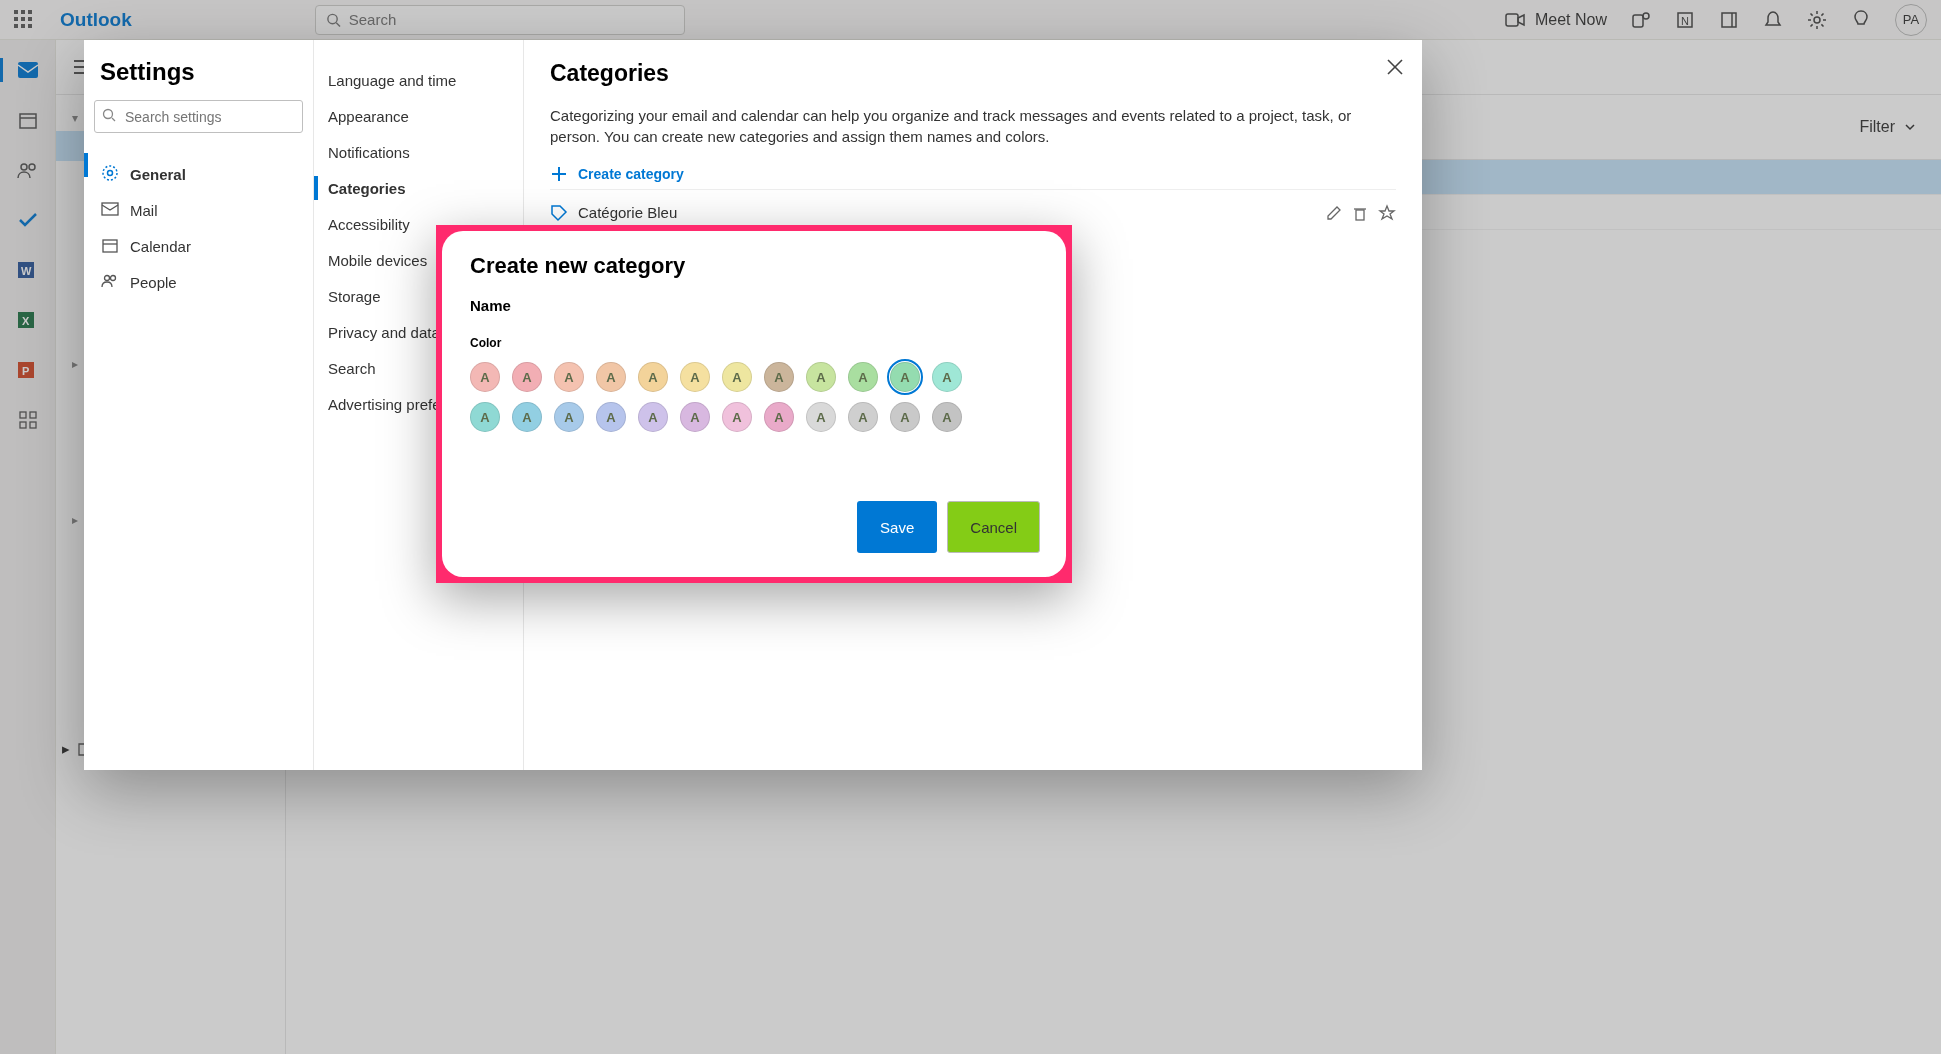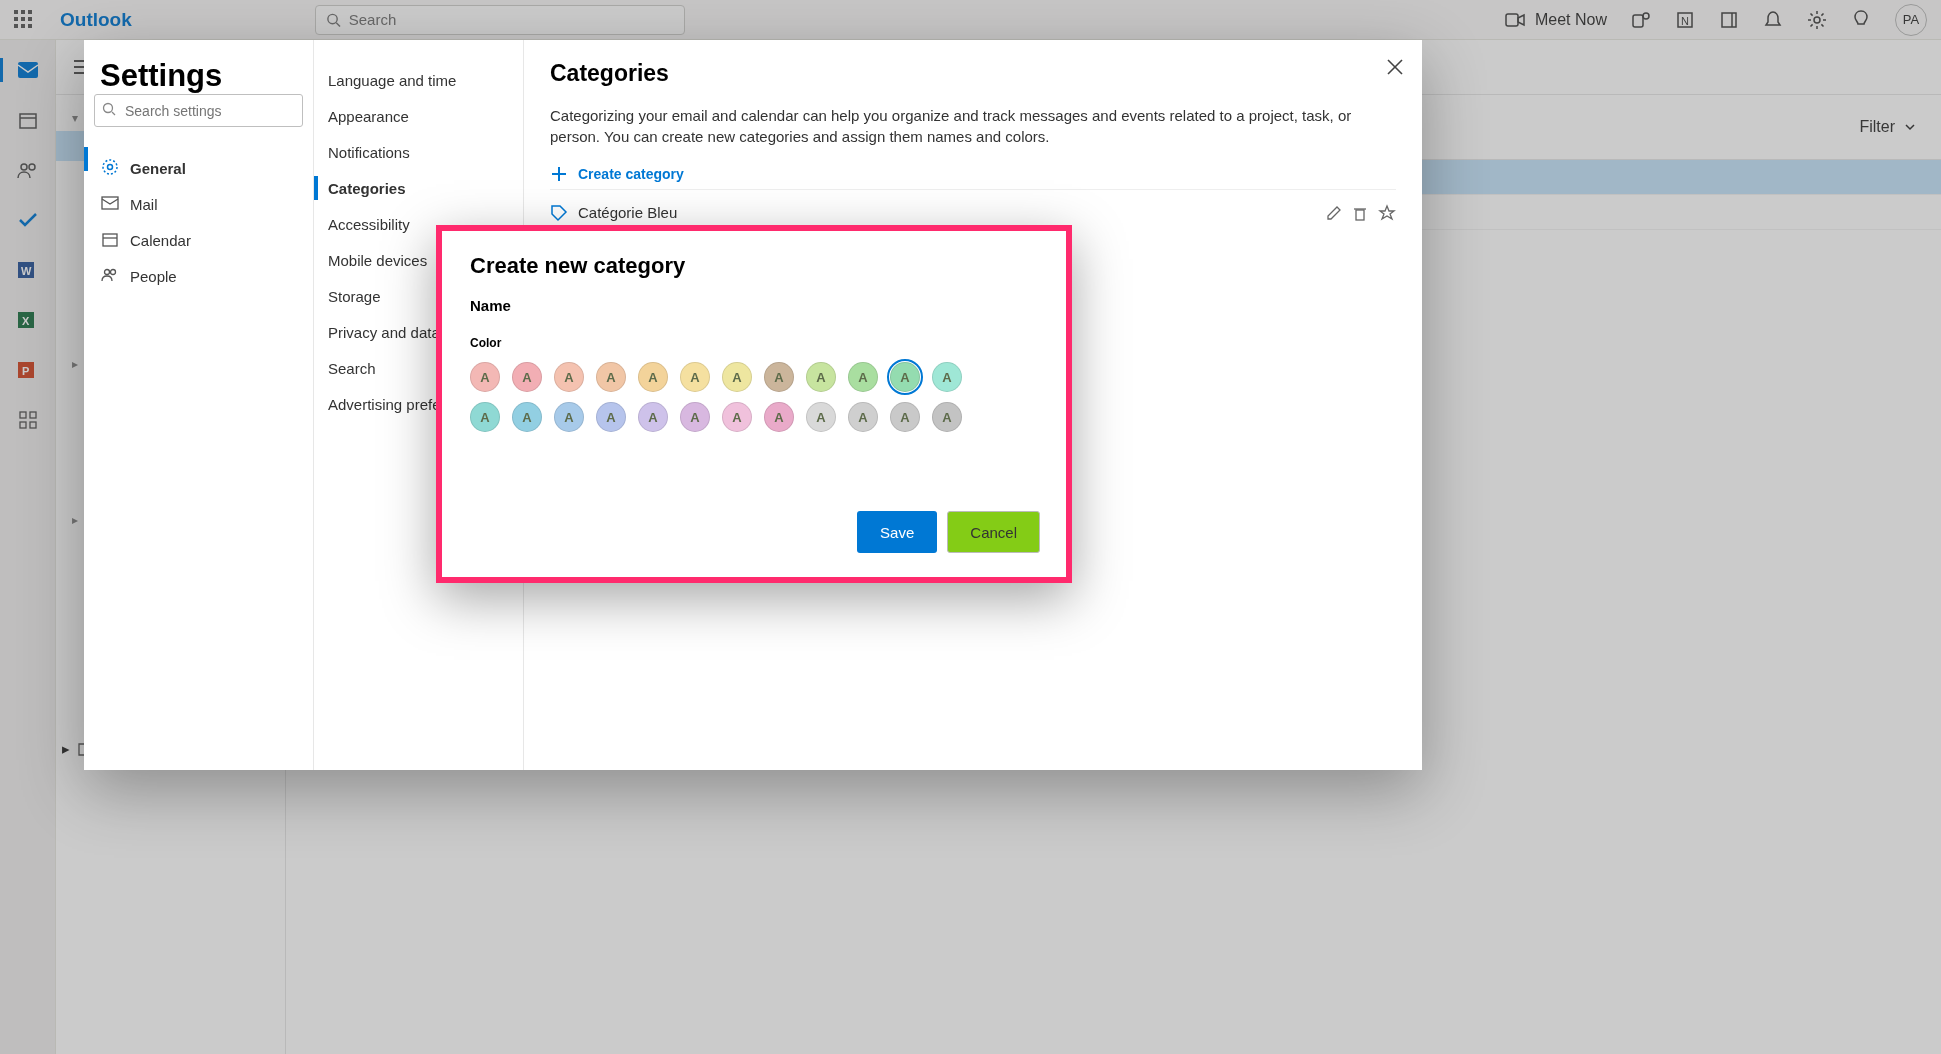--- a/index.html
+++ b/index.html
@@ -38,21 +38,21 @@
 .behind-msg { height:35px; border-bottom:1px solid #f1f1f1;}
 .behind-msg.sel { background:#c5e3fa;}
 
 
 .dark-overlay { position: absolute; inset: 0; background: rgba(70,70,70,0.28); }
 .peek-folder { position:absolute; left:62px; top: 740px; display:flex; align-items:center; gap:8px; color:#333; font-size:15px;}
 
 
 .settings { position: absolute; left: 84px; top: 40px; width: 1338px; height: 730px; background: #fff; box-shadow: 0 20px 60px rgba(0,0,0,0.3); display: flex; }
 .settings-col1 { width: 230px; border-right: 1px solid #e7e7e7; padding: 18px 10px; }
-.settings-title { font-size: 31px; font-weight: 600; padding-left: 6px;}
+.settings-title { font-size: 24px; font-weight: 600; margin-bottom: 14px; padding-left: 6px;}
 .settings-search { position:relative; margin: 0 0 14px 0; }
 .settings-search input { width: 100%; height: 33px; border:1px solid #bfbfbf; border-radius:3px; padding:0 8px 0 30px; font-size:14px;}
 .settings-search .sicon { position:absolute; left:8px; top:8px; color:#888;}
 .nav1-item { display:flex; align-items:flex-end; gap:10px; height:36px; padding:0 6px; color:#333; font-size:15px; border-radius:3px;}
 .nav1-item.active { font-weight:600; position:relative;}
 .nav1-item.active::before { content:''; position:absolute; left:-10px; top:6px; bottom:6px; width:4px; background:#0078d4;}
 .nav1-icon { width:20px; height:20px; display:flex; align-items:center; justify-content:center; color:#555;}
 
 .settings-col2 { width: 210px; border-right: 1px solid #e7e7e7; padding: 22px 0; }
 .nav2-item { height:36px; display:flex; align-items:center; padding:0 14px; font-size:15px; color:#333;}
@@ -63,33 +63,33 @@
 .close-x { position:absolute; right:18px; top:18px; color:#444; cursor:pointer;}
 .cat-title { font-size:23px; font-weight:600; margin-bottom:18px;}
 .cat-desc { font-size:15px; color:#333; line-height:1.4; max-width:860px;}
 .create-link { display:flex; align-items:center; gap:10px; color:#0078d4; font-size:14px; font-weight:600; margin-top:18px;}
 .cat-row { display:flex; align-items:center; gap:10px; height:40px; margin-top:6px; border-top:1px solid #eee; padding-top:6px; color:#333; font-size:15px;}
 .cat-row .spacer { flex:1;}
 .row-icon { color:#666; }
 
 
 .modal-border { position:absolute; left:436px; top:225px; width:636px; height:358px; background:#ff2a6d; padding:6px; box-shadow: 0 16px 50px rgba(0,0,0,0.35);}
-.modal { width:100%; height:100%; background:#fff; padding:22px 28px; position:relative;}
+.modal { width:100%; height:100%; background:#fff; padding:22px 28px; position:relative;border-radius:21px;}
 .modal-title { font-size:22px; font-weight:600; margin-bottom:18px;}
 .field-label { font-size:15px; font-weight:600; margin-bottom:8px;}
 .name-row { display:flex; align-items:center; gap:12px;}
 .name-input { flex:1; height:34px; border:1px solid #8f8f8f; border-radius:3px; padding:0 12px; font-size:15px;}
 .star { color:#555; }
 .color-label { font-size:12px; font-weight:600; margin:22px 0 12px;}
 .swatch-rows { display:flex; flex-direction:column; gap:10px;}
 .swatch-row { display:flex; gap:12px;}
 .swatch { width:30px; height:30px; border-radius:50%; display:flex; align-items:center; justify-content:center; font-size:13px; font-weight:600; color:#5d6b4a; border:1px solid rgba(0,0,0,0.1); cursor:pointer;}
 .swatch.selected { outline:2px solid #0078d4; outline-offset:1px;}
 .modal-buttons { position:absolute; right:26px; bottom:24px; display:flex; gap:10px;}
-.btn { height:42px; padding:0 22px; border-radius:3px; font-size:15px; cursor:pointer; border:1px solid transparent;}
+.btn { height:52px; padding:0 22px; border-radius:3px; font-size:15px; cursor:pointer; border:1px solid transparent;}
 .btn-primary { background:#0078d4; color:#fff;}
 .btn-secondary { background:#84cc16; color:#333; border-color:#bbb;}
 
 svg { display:block; }
 </style>
 </head>
 <body>
 
 <div class="topbar">
   <div class="waffle">

